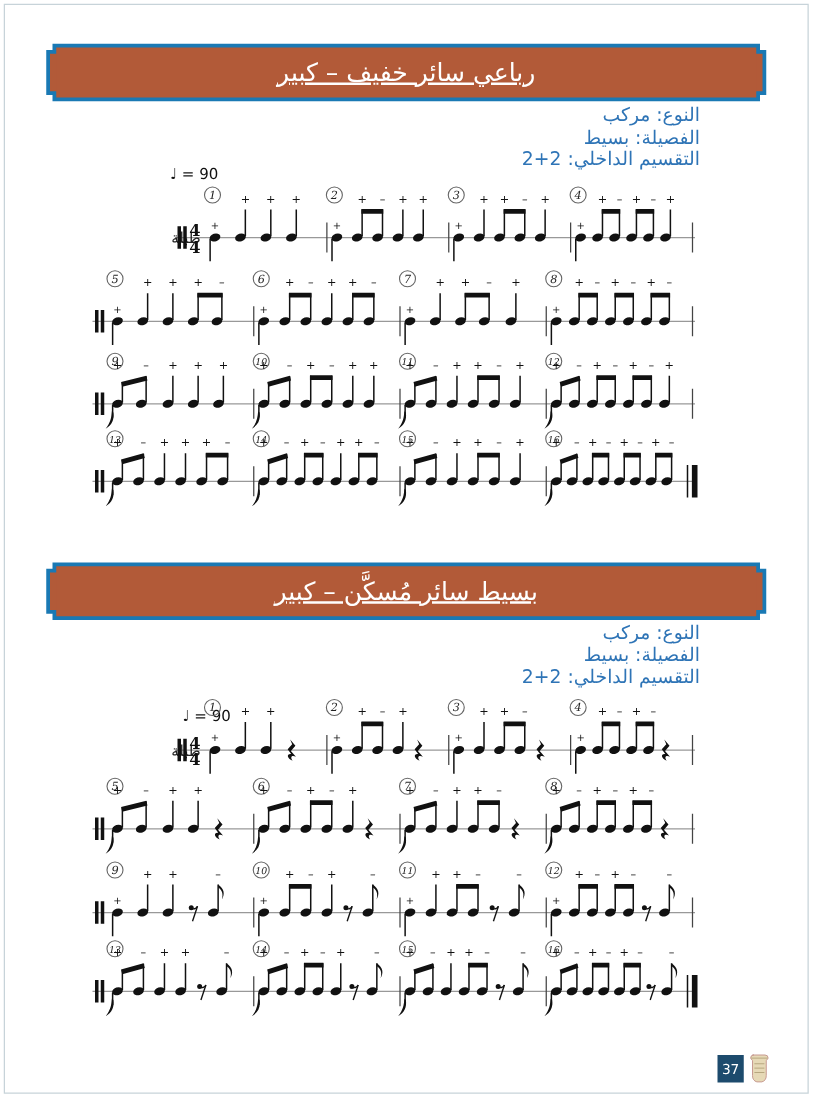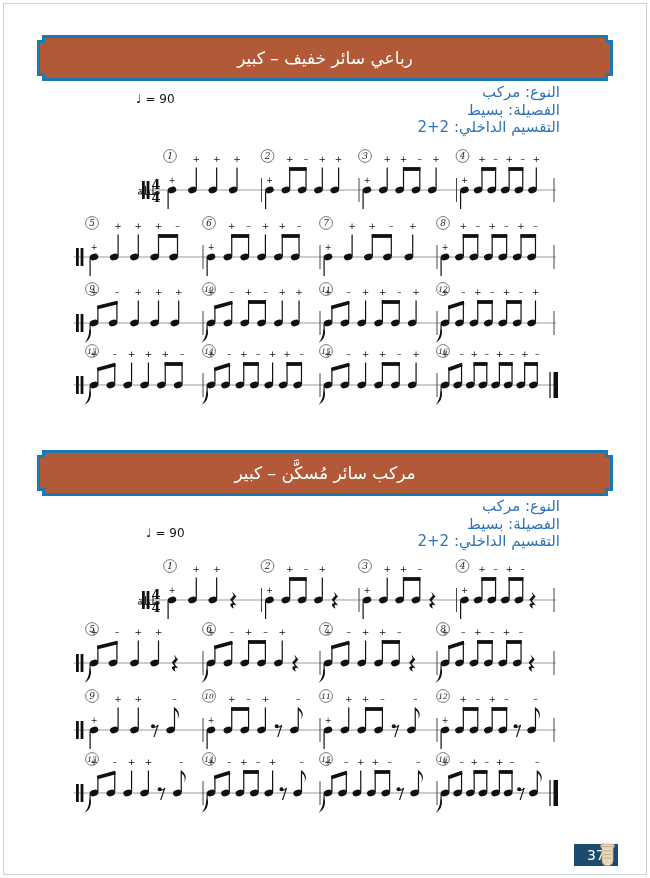--- a/index.html
+++ b/index.html
@@ -10,41 +10,41 @@
   .frame{position:absolute;inset:3px;border:1.5px solid #c7d3d9;pointer-events:none;}
 
   
   .banner{position:absolute;left:37px;width:576px;height:46px;}
   .banner .b1{position:absolute;left:0;right:0;top:5px;bottom:5px;background:var(--banner-border);}
   .banner .b2{position:absolute;left:5px;right:5px;top:0;bottom:0;background:var(--banner-border);}
   .banner .f1{position:absolute;left:3px;right:3px;top:8px;bottom:8px;background:var(--banner-fill);}
   .banner .f2{position:absolute;left:8px;right:8px;top:3px;bottom:3px;background:var(--banner-fill);}
   .banner .t{
     position:absolute;inset:0;display:flex;align-items:center;justify-content:center;
-    color:var(--title-text);font-size:17px;direction:rtl;letter-spacing:.2px;
+    color:var(--title-text);font-size:20px;direction:rtl;letter-spacing:.2px;text-decoration:underline;
   }
   .s0 .banner{top:35px;} .s1 .banner{top:450px;}
 
   .info{
     position:absolute;right:90px;width:240px;text-align:right;direction:rtl;
     color:var(--info-text);font-size:15px;line-height:17.5px;
   }
   .s0 .info{top:84px;} .s1 .info{top:498px;}
 
-  .tempo{position:absolute;font-size:12px;color:#111;}
+  .tempo{position:absolute;font-size:12px;color:#111;margin-top:40px;}
   .s0 .tempo{left:136px;top:92px;}
   .s1 .tempo{left:146px;top:526px;}
 
   .ln{position:absolute;left:70px;width:500px;height:66px;}
   .s0 .ln0{top:148px}.s0 .ln1{top:215px}.s0 .ln2{top:281px}.s0 .ln3{top:343px}
   .s1 .ln0{top:558px}.s1 .ln1{top:621px}.s1 .ln2{top:688px}.s1 .ln3{top:751px}
 
   .badge{
-    position:absolute;left:574px;top:844px;width:44px;height:22px;
-    background:var(--badge-bg);color:var(--badge-text);font-size:14px;
+    position:absolute;left:574px;top:844px;width:21px;height:22px;
+    background:var(--badge-bg);color:var(--badge-text);font-size:11px;
     display:flex;align-items:center;justify-content:center;
   }
   .scroll-icon{position:absolute;left:599px;top:841px;}
 </style>
 </head>
 <body>
 
 <div class="frame"></div>
 
 <section class="s0">
@@ -462,21 +462,21 @@
         <rect x="483.5" y="29" width="4.5" height="26" fill="#111111"></rect>
       </svg></div>
 </section>
 
 <section class="s1">
   <div class="banner">
     <div class="b1"></div>
     <div class="b2"></div>
     <div class="f1"></div>
     <div class="f2"></div>
-    <div class="t">مركب سائر مُسكَّن – كبير</div>
+    <div class="t">بسيط سائر مُسكَّن – كبير</div>
   </div>
   <div class="info">
     <div>النوع: مركب</div>
     <div>الفصيلة: بسيط</div>
     <div>التقسيم الداخلي: 2+2</div>
   </div>
   <div class="tempo">♩ = 90</div>
   <div class="ln ln0"><svg width="500" height="66" viewBox="0 0 500 66">
         <line x1="70" y1="42" x2="486" y2="42" stroke="#999999" stroke-width="1"></line>
         <text x="67" y="46.5" text-anchor="end" font-size="12" fill="#222" style="direction:rtl">طبلة</text>

